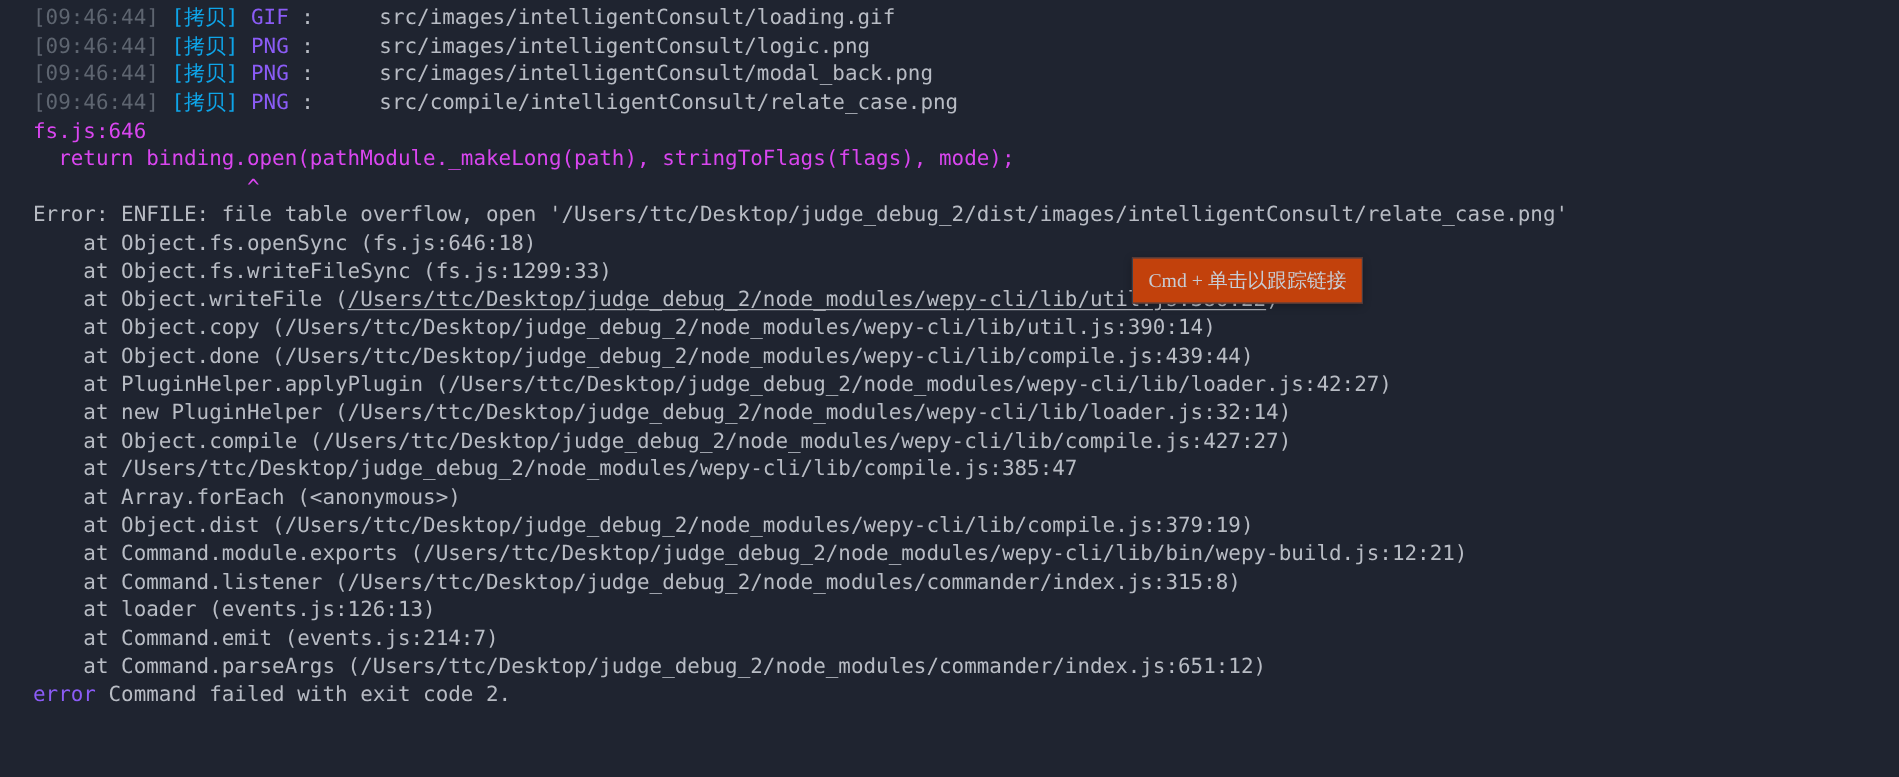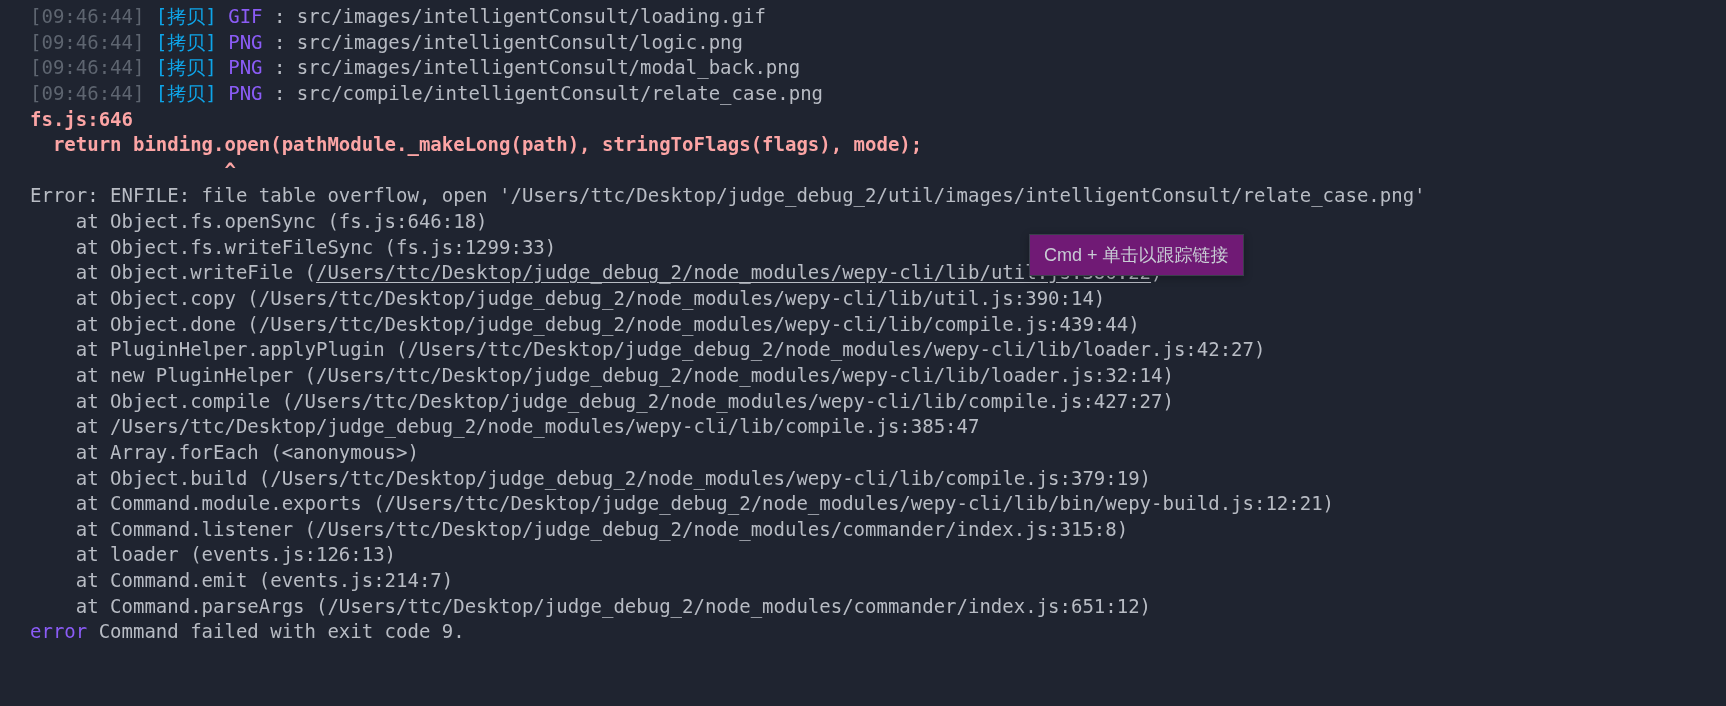--- a/index.html
+++ b/index.html
@@ -12,68 +12,68 @@
     padding: 4px 0px 0px 0px;
     width: 1726px;
     height: 706px;
     overflow: hidden;
     position: relative;
   }
   .line { white-space: pre; padding-left: 30px; }
   .ts { color: #5e6570; }
   .tag { color: #0ea5e9; }
   .type { color: #8b5cf6; }
-  .path { color: #b8bcc4; }
-  .codeline { color: #fca5a5; font-weight: bold; }
+  .path { color: #b8bcc4; margin-left: 48px; }
+  .codeline { color: #d946ef; }
   .stack { color: #b8bcc4; }
   .err-keyword { color: #8b5cf6; }
   .underline { text-decoration: underline; text-decoration-color: #b8bcc4; text-underline-offset: 3px; }
   .tooltip {
     position: absolute;
     top: 234px;
     left: 1029px;
-    background: #701a75;
+    background: #c2410c;
     border: 1px solid #3a3f4b;
     color: #c8ccd4;
     padding: 8px 14px;
-    font-family: Liberation Sans, sans-serif;
+    font-family: Liberation Serif, serif;
     font-size: 18px;
     box-shadow: 0 2px 8px rgba(0,0,0,0.3);
   }
 </style>
 </head>
 <body>
 
 <div>
 
   <div class="line"><span class="ts">[09:46:44]</span> <span class="tag">[拷贝]</span> <span class="type">GIF</span> : <span class="path">src/images/intelligentConsult/loading.gif</span></div>
   <div class="line"><span class="ts">[09:46:44]</span> <span class="tag">[拷贝]</span> <span class="type">PNG</span> : <span class="path">src/images/intelligentConsult/logic.png</span></div>
   <div class="line"><span class="ts">[09:46:44]</span> <span class="tag">[拷贝]</span> <span class="type">PNG</span> : <span class="path">src/images/intelligentConsult/modal_back.png</span></div>
   <div class="line"><span class="ts">[09:46:44]</span> <span class="tag">[拷贝]</span> <span class="type">PNG</span> : <span class="path">src/compile/intelligentConsult/relate_case.png</span></div>
 
   <div class="line codeline">fs.js:646</div>
   <div class="line codeline">  return binding.open(pathModule._makeLong(path), stringToFlags(flags), mode);</div>
   <div class="line codeline">                 ^</div>
   <div class="line"></div>
 
-  <div class="line stack">Error: ENFILE: file table overflow, open '/Users/ttc/Desktop/judge_debug_2/util/images/intelligentConsult/relate_case.png'</div>
+  <div class="line stack">Error: ENFILE: file table overflow, open '/Users/ttc/Desktop/judge_debug_2/dist/images/intelligentConsult/relate_case.png'</div>
   <div class="line stack">    at Object.fs.openSync (fs.js:646:18)</div>
   <div class="line stack">    at Object.fs.writeFileSync (fs.js:1299:33)</div>
   <div class="line stack"><span>    at Object.writeFile (</span><span class="underline">/Users/ttc/Desktop/judge_debug_2/node_modules/wepy-cli/lib/util.js:386:22</span><span>)</span></div>
   <div class="line stack">    at Object.copy (/Users/ttc/Desktop/judge_debug_2/node_modules/wepy-cli/lib/util.js:390:14)</div>
   <div class="line stack">    at Object.done (/Users/ttc/Desktop/judge_debug_2/node_modules/wepy-cli/lib/compile.js:439:44)</div>
   <div class="line stack">    at PluginHelper.applyPlugin (/Users/ttc/Desktop/judge_debug_2/node_modules/wepy-cli/lib/loader.js:42:27)</div>
   <div class="line stack">    at new PluginHelper (/Users/ttc/Desktop/judge_debug_2/node_modules/wepy-cli/lib/loader.js:32:14)</div>
   <div class="line stack">    at Object.compile (/Users/ttc/Desktop/judge_debug_2/node_modules/wepy-cli/lib/compile.js:427:27)</div>
   <div class="line stack">    at /Users/ttc/Desktop/judge_debug_2/node_modules/wepy-cli/lib/compile.js:385:47</div>
   <div class="line stack">    at Array.forEach (&lt;anonymous&gt;)</div>
-  <div class="line stack">    at Object.build (/Users/ttc/Desktop/judge_debug_2/node_modules/wepy-cli/lib/compile.js:379:19)</div>
+  <div class="line stack">    at Object.dist (/Users/ttc/Desktop/judge_debug_2/node_modules/wepy-cli/lib/compile.js:379:19)</div>
   <div class="line stack">    at Command.module.exports (/Users/ttc/Desktop/judge_debug_2/node_modules/wepy-cli/lib/bin/wepy-build.js:12:21)</div>
   <div class="line stack">    at Command.listener (/Users/ttc/Desktop/judge_debug_2/node_modules/commander/index.js:315:8)</div>
   <div class="line stack">    at loader (events.js:126:13)</div>
   <div class="line stack">    at Command.emit (events.js:214:7)</div>
   <div class="line stack">    at Command.parseArgs (/Users/ttc/Desktop/judge_debug_2/node_modules/commander/index.js:651:12)</div>
 
-  <div class="line"><span class="err-keyword">error</span><span> Command failed with exit code 9.</span></div>
+  <div class="line"><span class="err-keyword">error</span><span> Command failed with exit code 2.</span></div>
 
 </div>
 
 <div class="tooltip">Cmd + 单击以跟踪链接</div>
 
 </body></html>

